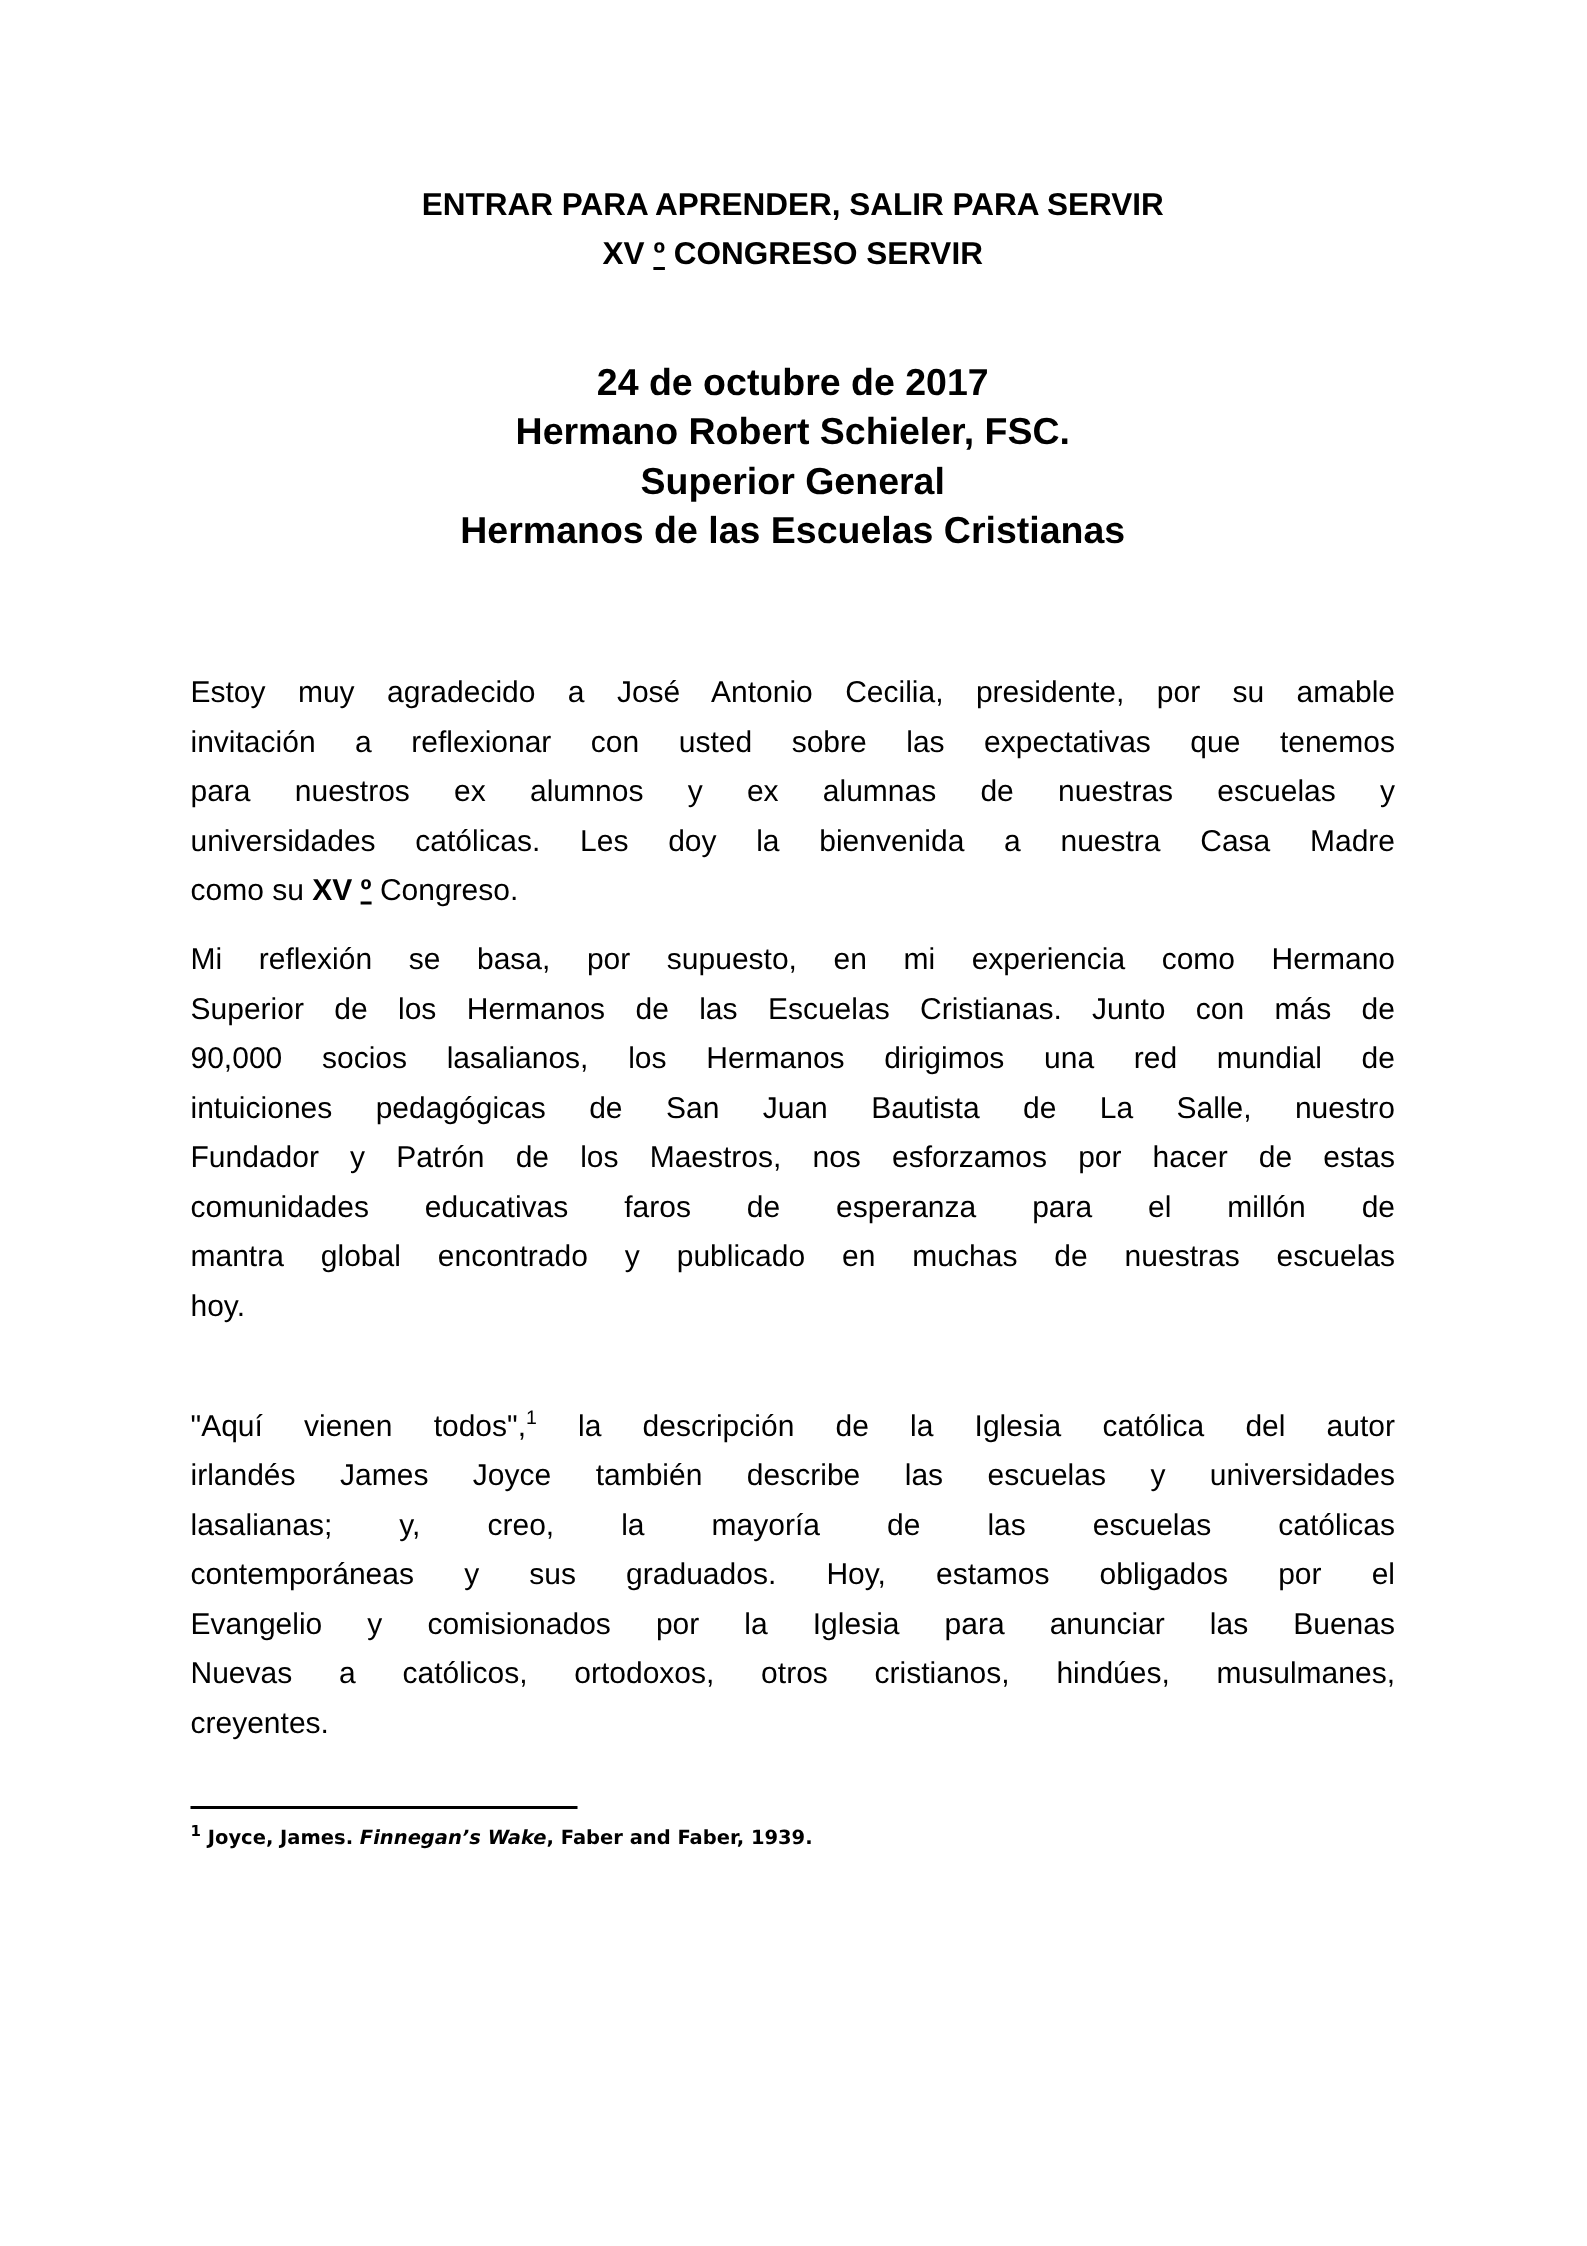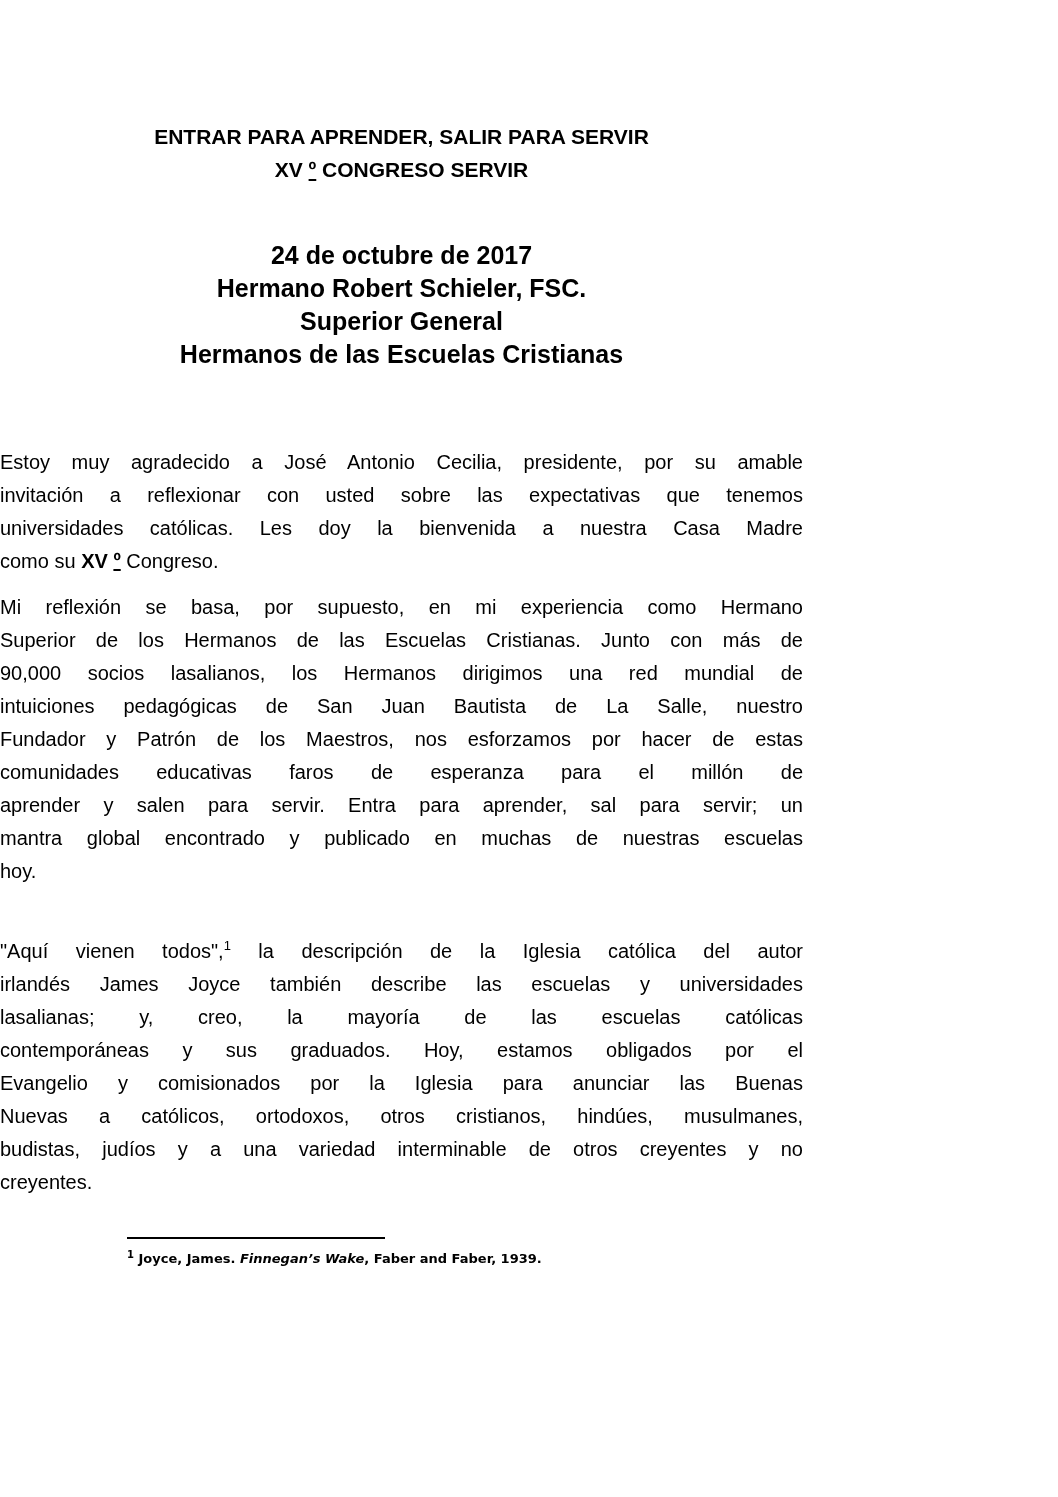--- a/index.html
+++ b/index.html
@@ -7,21 +7,21 @@
     width: 1058px;
     height: 1497px;
     margin: 0 auto;
     background: #ffffff;
     color: #000000;
     font-family: "Liberation Sans", sans-serif;
     box-sizing: border-box;
     padding-top: 120px;
     overflow: hidden;
   }
-  .column { width: 803px; }
+  .column { margin-left: 127px; width: 803px; }
 
   
   .title-block { text-align: center; font-weight: bold; font-size: 21px; line-height: 33px; }
   .byline-block { text-align: center; font-weight: bold; font-size: 25px; line-height: 33px; margin-top: 53px; }
   .hline { height: 33px; }
 
   
   .para { font-size: 20px; line-height: 33px; }
   .p1 { margin-top: 75px; }
   .p2 { margin-top: 13px; }
@@ -69,44 +69,43 @@
     <div class="byline-block">
       <div class="hline">24 de octubre de 2017</div>
       <div class="hline">Hermano Robert Schieler, FSC.</div>
       <div class="hline">Superior General</div>
       <div class="hline">Hermanos de las Escuelas Cristianas</div>
     </div>
 
     <div class="para p1">
       <div class="bline">Estoy muy agradecido a José Antonio Cecilia, presidente, por su amable</div>
       <div class="bline">invitación a reflexionar con usted sobre las expectativas que tenemos</div>
+      <div class="bline">para nuestros ex alumnos y ex alumnas de nuestras escuelas y</div>
       <div class="bline">universidades católicas. Les doy la bienvenida a nuestra Casa Madre</div>
       <div class="bline last"><span>como su </span><span class="bold">XV </span><span class="bold ordinal">º</span><span> Congreso.</span></div>
     </div>
 
     <div class="para p2">
       <div class="bline">Mi reflexión se basa, por supuesto, en mi experiencia como Hermano</div>
       <div class="bline">Superior de los Hermanos de las Escuelas Cristianas. Junto con más de</div>
       <div class="bline">90,000 socios lasalianos, los Hermanos dirigimos una red mundial de</div>
       <div class="bline">intuiciones pedagógicas de San Juan Bautista de La Salle, nuestro</div>
       <div class="bline">Fundador y Patrón de los Maestros, nos esforzamos por hacer de estas</div>
       <div class="bline">comunidades educativas faros de esperanza para el millón de</div>
-      <div class="bline">aprender y salen para servir. Entra para aprender, sal para servir; un</div>
       <div class="bline">mantra global encontrado y publicado en muchas de nuestras escuelas</div>
       <div class="bline last">hoy.</div>
     </div>
 
     <div class="para p3">
       <div class="bline"><span>"Aquí vienen todos",</span><sup class="fnref">1</sup><span> la descripción de la Iglesia católica del autor</span></div>
       <div class="bline">irlandés James Joyce también describe las escuelas y universidades</div>
       <div class="bline">lasalianas; y, creo, la mayoría de las escuelas católicas</div>
       <div class="bline">contemporáneas y sus graduados. Hoy, estamos obligados por el</div>
       <div class="bline">Evangelio y comisionados por la Iglesia para anunciar las Buenas</div>
       <div class="bline">Nuevas a católicos, ortodoxos, otros cristianos, hindúes, musulmanes,</div>
-      <div class="bline">budistas, judíos y a una variedad interminable de otros creyentes y no</div>
       <div class="bline last">creyentes.</div>
     </div>
 
   </div>
 
   <div class="footnote-rule"></div>
   <div class="footnote"><sup>1</sup><span> Joyce, James. </span><span class="book">Finnegan’s Wake</span><span>, Faber and Faber, 1939.</span></div>
 </div>
 
 </body></html>

